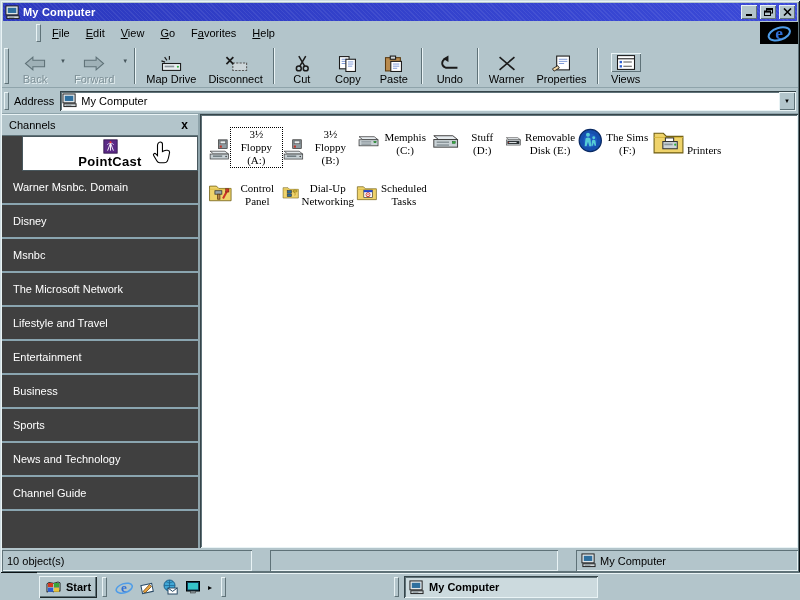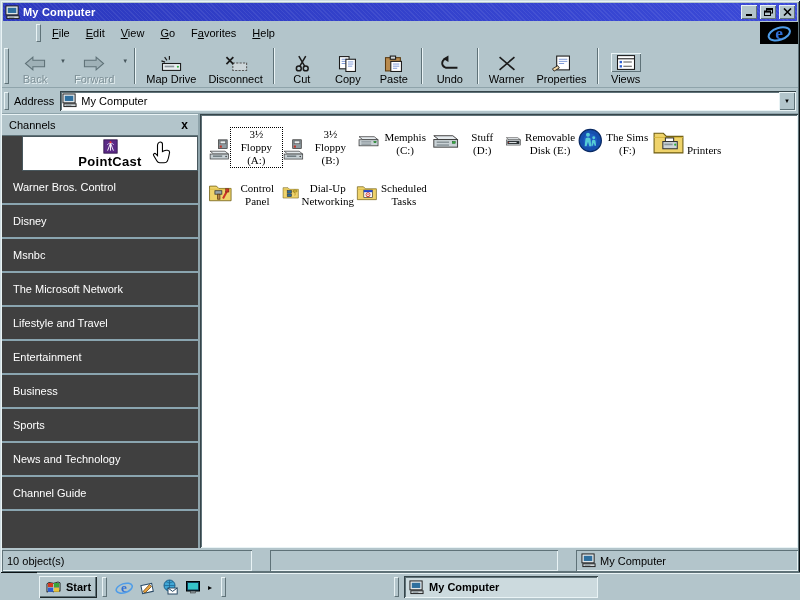--- a/index.html
+++ b/index.html
@@ -421,21 +421,21 @@
         <div class="ch-header">
           <span class="ch-title">Channels</span>
           <span class="ch-close">x</span>
         </div>
         <div class="pointcast">
           <svg width="15" height="15">
               <use href="#sym-pointcast"></use>
             </svg>
           <span class="pc-text">PointCast</span>
         </div>
-        <div class="channel-item">Warner Bros. Control</div>
+        <div class="channel-item">Warner Msnbc. Domain</div>
         <div class="channel-item">Disney</div>
         <div class="channel-item">Msnbc</div>
         <div class="channel-item">The Microsoft Network</div>
         <div class="channel-item">Lifestyle and Travel</div>
         <div class="channel-item">Entertainment</div>
         <div class="channel-item">Business</div>
         <div class="channel-item">Sports</div>
         <div class="channel-item">News and Technology</div>
         <div class="channel-item">Channel Guide</div>
         <div class="ch-fill"></div>

